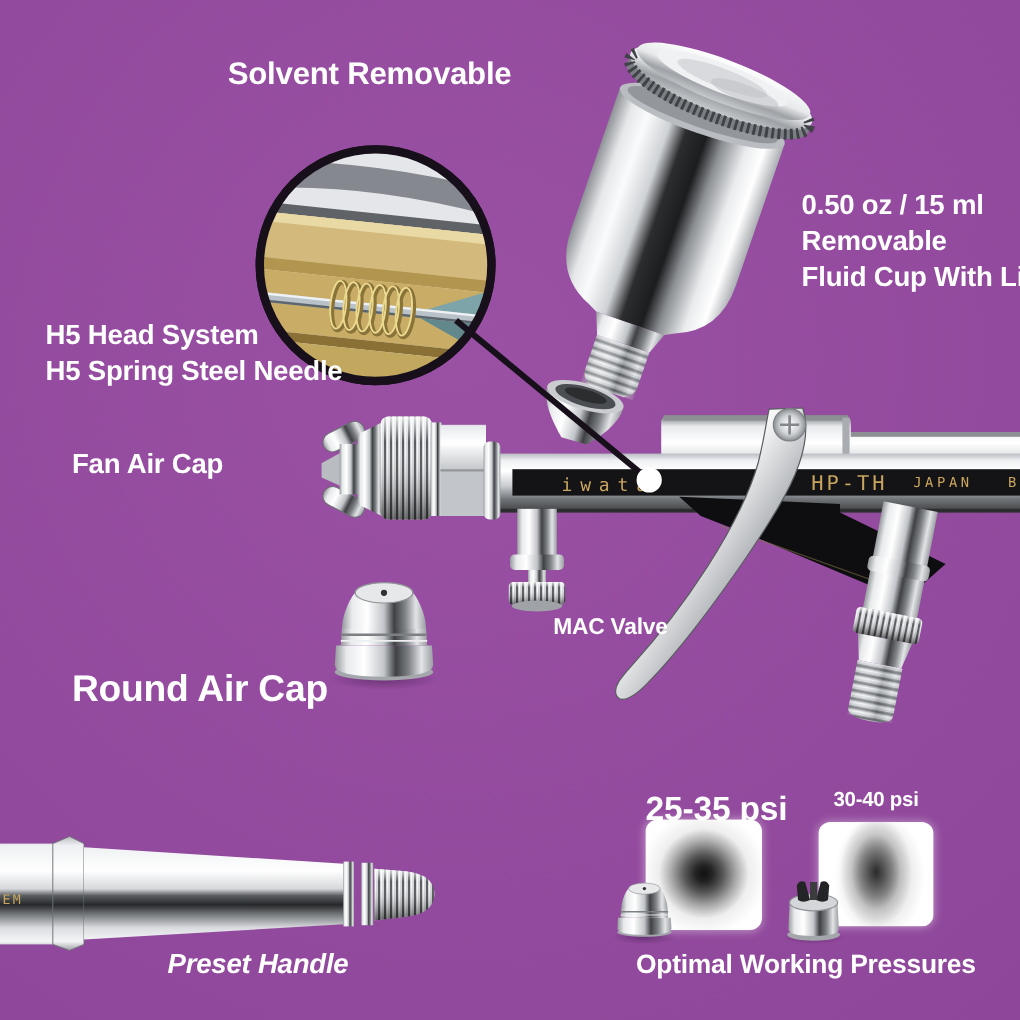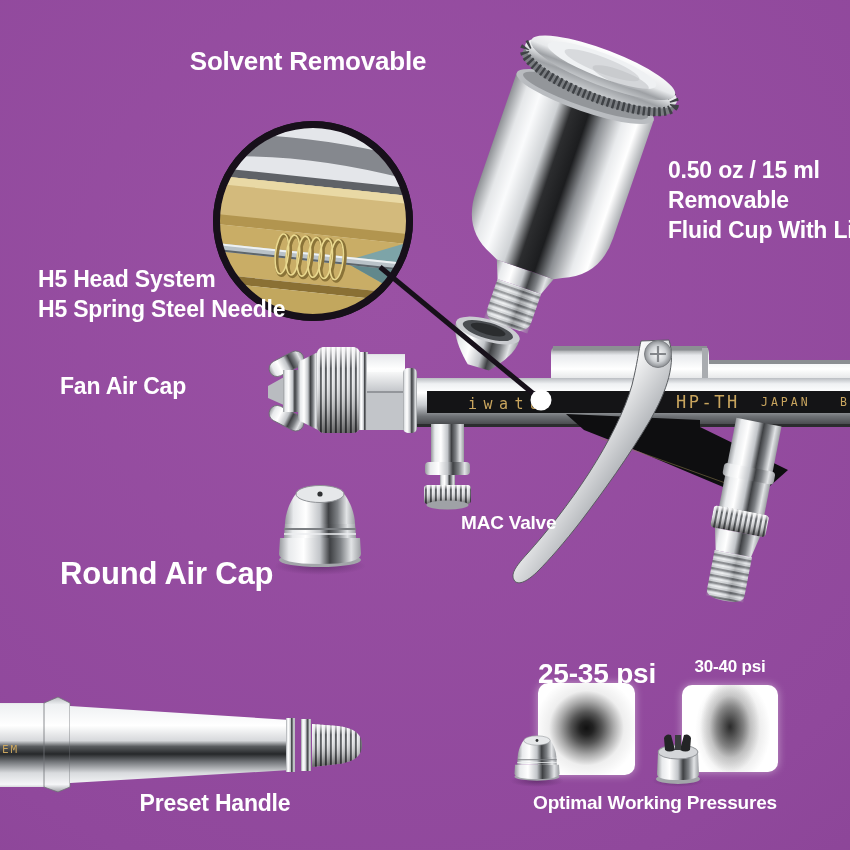--- a/index.html
+++ b/index.html
@@ -323,21 +323,21 @@
     <div>H5 Head System</div>
     <div>H5 Spring Steel Needle</div>
   </div>
 
   <div class="lbl right" style="left:60px;top:372px;width:205px;font-size:23px;">Fan Air Cap</div>
 
   <div class="lbl right" style="left:60px;top:507px;width:208px;font-size:31px;margin-top:48px;">Round Air Cap</div>
 
   <div class="lbl" style="left:421px;top:511px;font-size:19px;margin-left:40px;">MAC Valve</div>
 
-  <div class="lbl center" style="left:115px;top:789px;width:200px;font-size:23px;">Preset Handle</div>
+  <div class="lbl center" style="left:115px;top:789px;width:200px;font-size:23px;font-style:italic;">Preset Handle</div>
 
   <div class="lbl center" style="left:538px;top:657px;width:97px;font-size:28px;">25-35 psi</div>
 
   <div class="lbl center" style="left:682px;top:657px;width:96px;font-size:17px;">30-40 psi</div>
 
-  <div class="lbl center" style="left:530px;top:791px;width:250px;font-size:19px;">Optimal Working Pressures</div>
+  <div class="lbl center" style="left:530px;top:791px;width:250px;font-size:22px;">Optimal Working Pressures</div>
 
 </div>
 
 </body></html>

